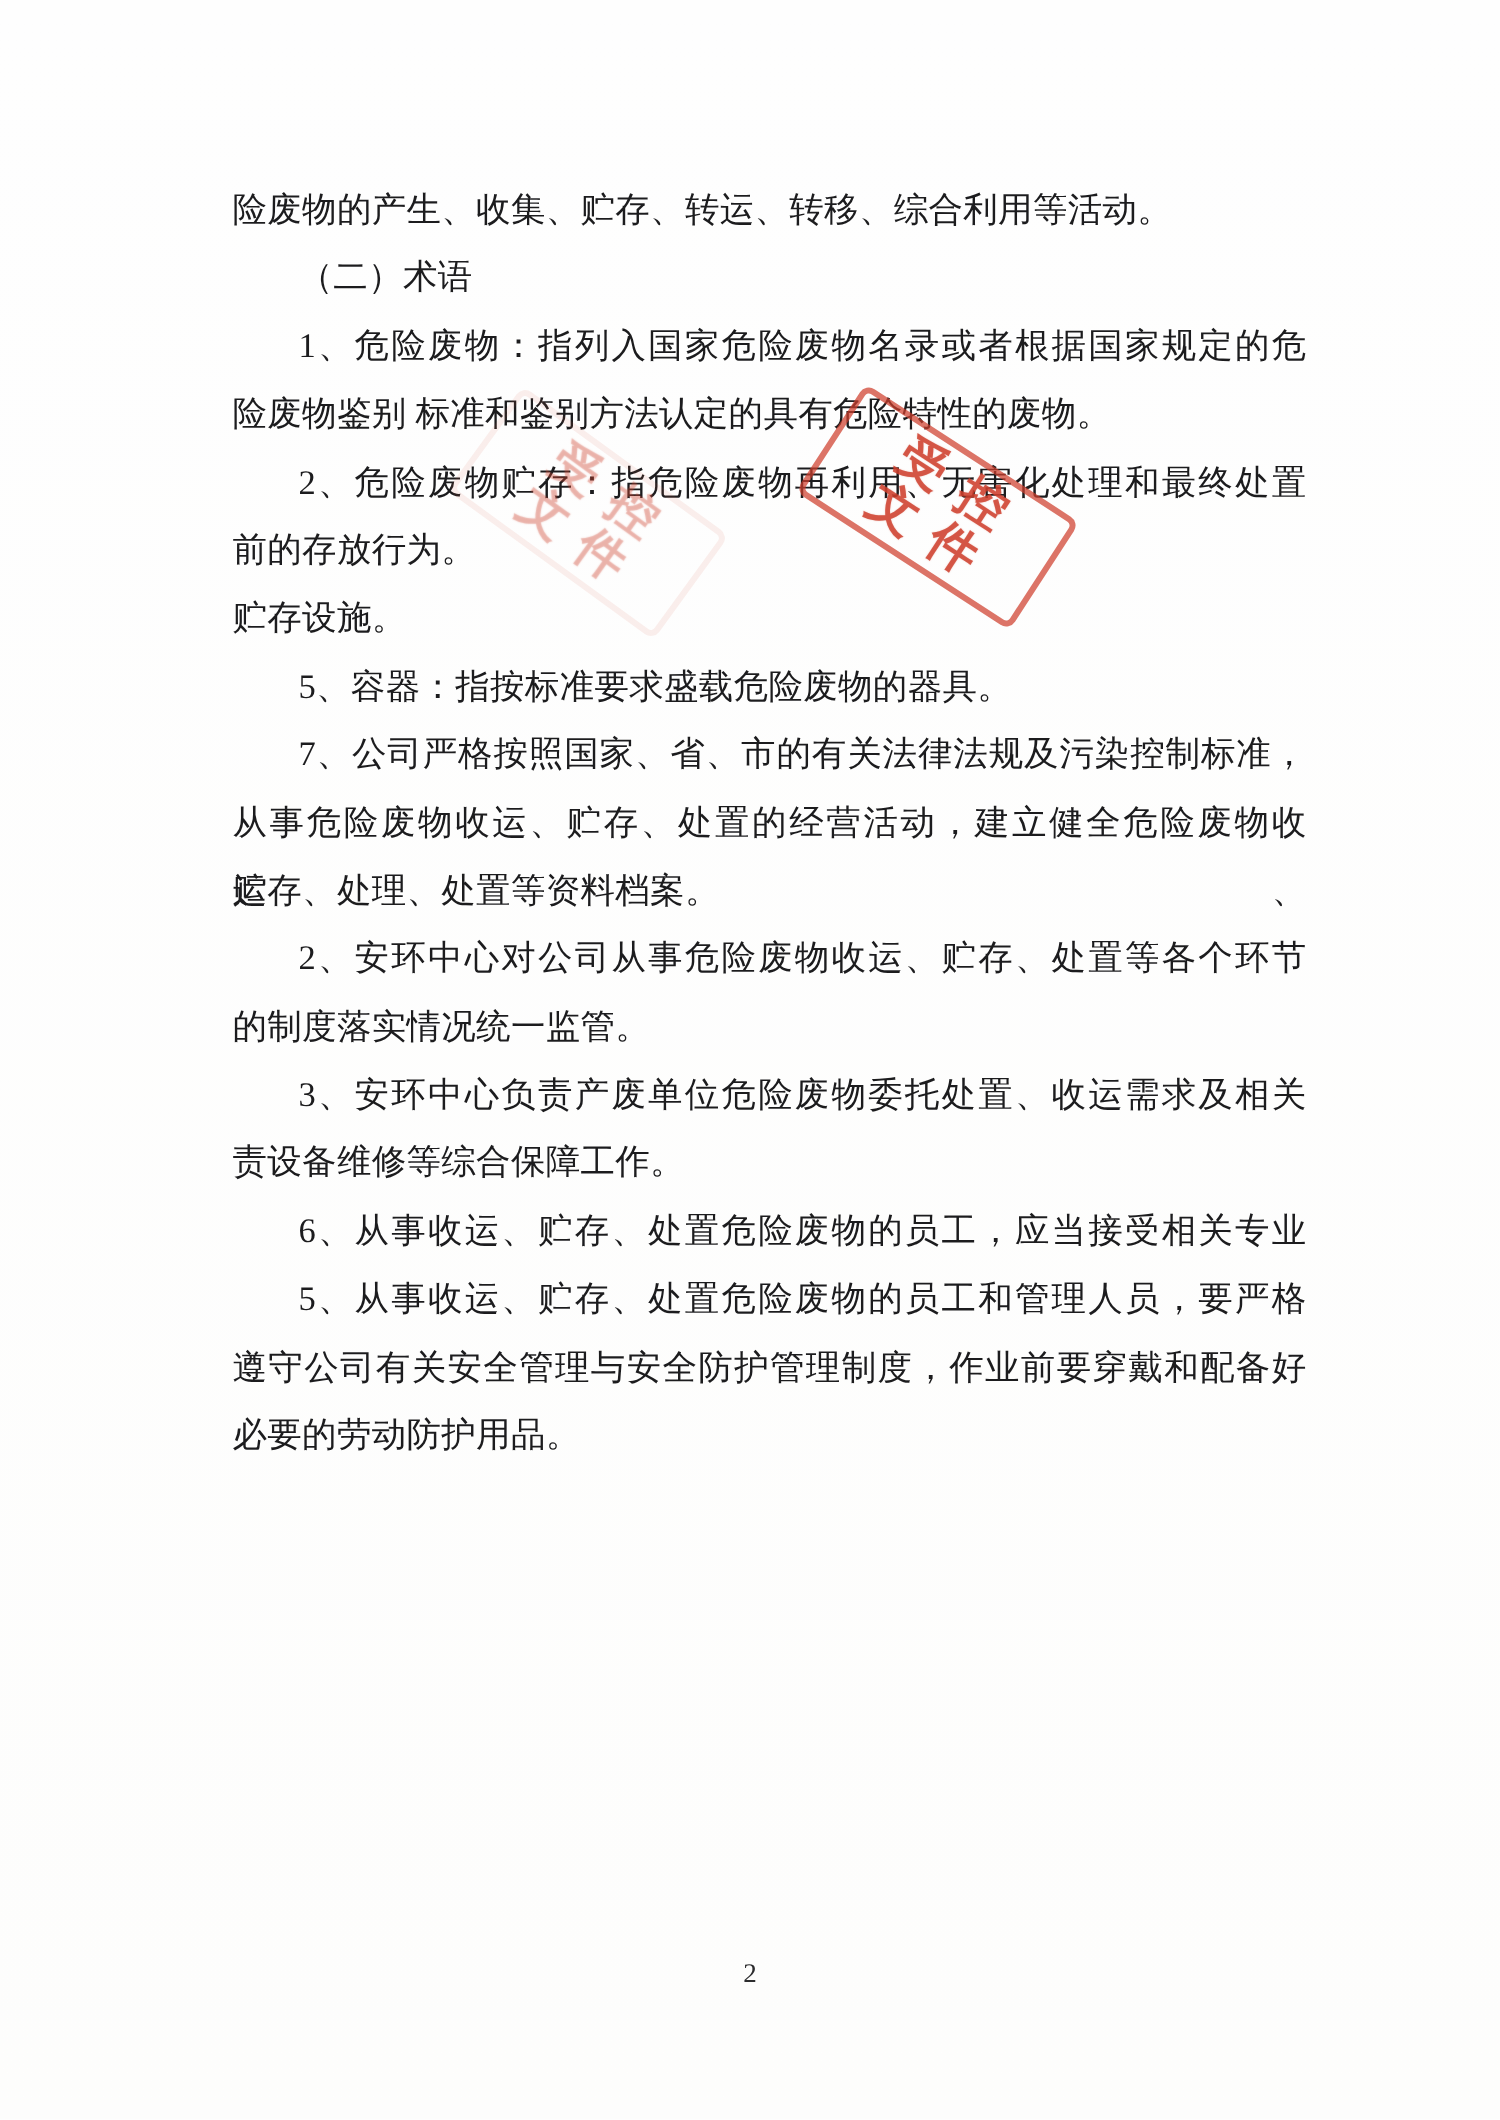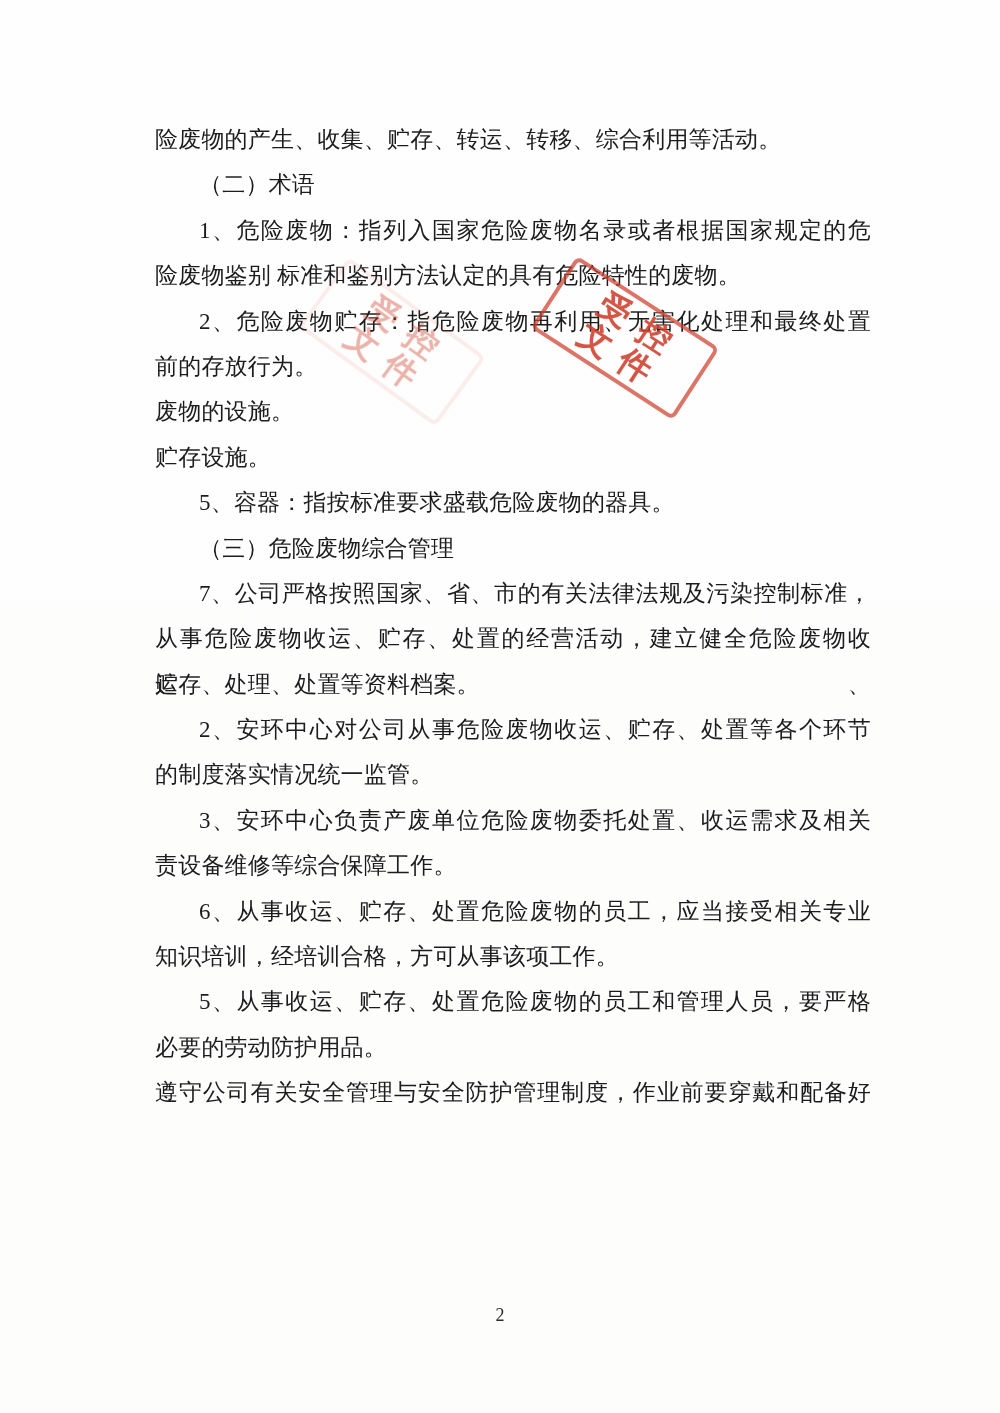--- a/index.html
+++ b/index.html
@@ -76,36 +76,33 @@
 
 <div class="page">
 
   <div class="text-block">
     <div class="ln">险废物的产生、收集、贮存、转运、转移、综合利用等活动。</div>
     <div class="ln ind">（二）术语</div>
     <div class="ln ind fill">1、危险废物：指列入国家危险废物名录或者根据国家规定的危</div>
     <div class="ln">险废物鉴别 标准和鉴别方法认定的具有危险特性的废物。</div>
     <div class="ln ind fill">2、危险废物贮存：指危险废物再利用、无害化处理和最终处置</div>
     <div class="ln">前的存放行为。</div>
-    <div class="ln">废物的设施。</div>
     <div class="ln">贮存设施。</div>
     <div class="ln ind">5、容器：指按标准要求盛载危险废物的器具。</div>
-    <div class="ln ind">（三）危险废物综合管理</div>
     <div class="ln ind fill">7、公司严格按照国家、省、市的有关法律法规及污染控制标准，</div>
     <div class="ln fill">从事危险废物收运、贮存、处置的经营活动，建立健全危险废物收运、</div>
     <div class="ln">贮存、处理、处置等资料档案。</div>
     <div class="ln ind fill">2、安环中心对公司从事危险废物收运、贮存、处置等各个环节</div>
     <div class="ln">的制度落实情况统一监管。</div>
     <div class="ln ind fill">3、安环中心负责产废单位危险废物委托处置、收运需求及相关</div>
     <div class="ln">责设备维修等综合保障工作。</div>
     <div class="ln ind fill">6、从事收运、贮存、处置危险废物的员工，应当接受相关专业</div>
-    <div class="ln">知识培训，经培训合格，方可从事该项工作。</div>
     <div class="ln ind fill">5、从事收运、贮存、处置危险废物的员工和管理人员，要严格</div>
+    <div class="ln fill">遵守公司有关安全管理与安全防护管理制度，作业前要穿戴和配备好</div>
     <div class="ln">必要的劳动防护用品。</div>
-    <div class="ln fill">遵守公司有关安全管理与安全防护管理制度，作业前要穿戴和配备好</div>
   </div>
 
   <div class="stamp ghost">
     <div class="row">受控</div>
     <div class="row">文件</div>
   </div>
 
   <div class="stamp">
     <div class="row">受控</div>
     <div class="row">文件</div>

